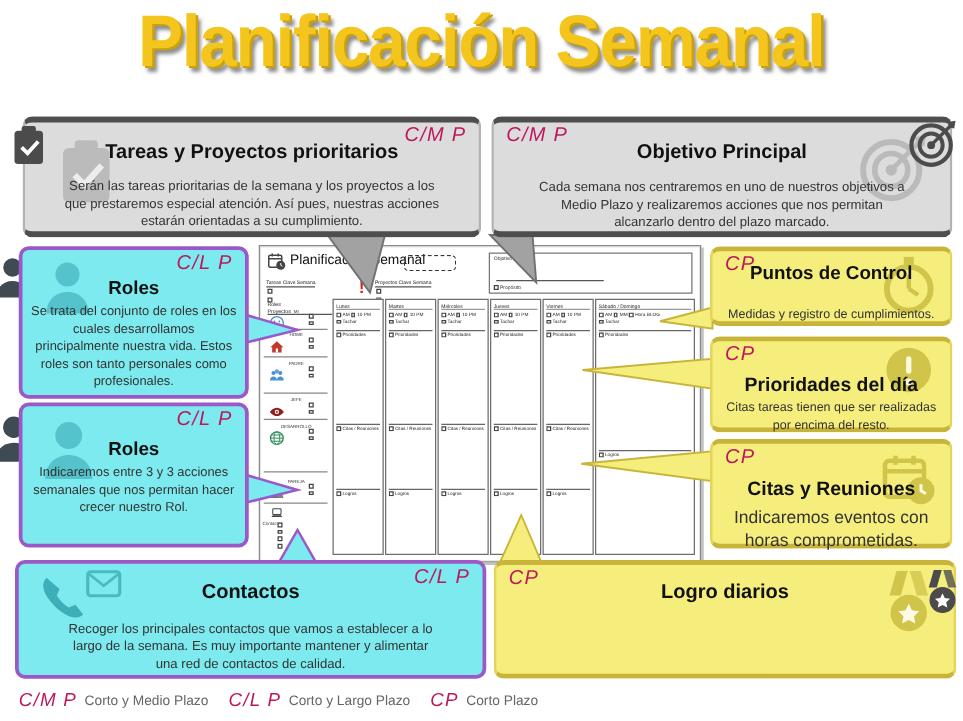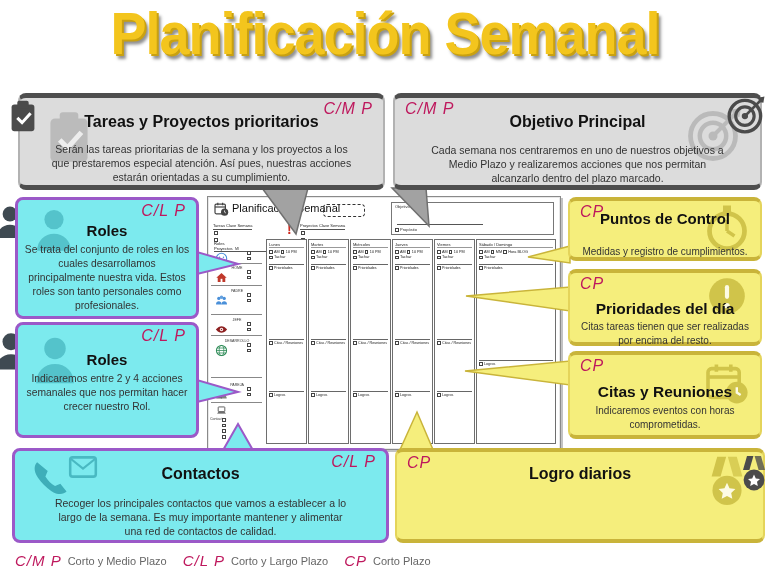--- a/index.html
+++ b/index.html
@@ -35,21 +35,21 @@
   #co-roles1 h2{font-size:15px;} #co-roles1 p{margin:4px 6px 0;font-size:10.3px;}
   #co-roles2{left:15px;top:322px;width:184px;height:116px;padding-top:26px;}
   #co-roles2 h2{font-size:15px;} #co-roles2 p{margin:4px 6px 0;font-size:10.3px;}
   #co-contactos{left:12px;top:448px;width:377px;height:95px;padding-top:14px;}
   #co-contactos p{margin:13px 36px 0;}
   #co-puntos{left:568px;top:197px;width:194px;height:64px;padding-top:9px;}
   #co-puntos h2{font-size:15px;} #co-puntos p{margin:18px 10px 0;font-size:10px;}
   #co-prioridades{left:568px;top:269px;width:194px;height:77px;padding-top:27px;}
   #co-prioridades h2{font-size:15.5px;} #co-prioridades p{margin:2px 6px 0;font-size:10px;}
   #co-citas{left:568px;top:351px;width:194px;height:88px;padding-top:28px;}
-  #co-citas h2{font-size:15.5px;} #co-citas p{margin:3px 8px 0;font-size:10px;}
+  #co-citas h2{font-size:15.5px;} #co-citas p{margin:3px 8px 0;font-size:14px;}
   #co-logros{left:395px;top:448px;width:370px;height:95px;padding-top:13px;}
   #co-logros p{margin:13px 24px 0;}
 
   #tails{position:absolute;left:0;top:0;z-index:2;}
 
   
   #legend{position:absolute;left:15px;top:552px;display:flex;align-items:center;z-index:3;}
   #legend .badge{position:static;font-size:15px;margin-right:6px;}
   #legend .lbl{font-size:11px;color:#666;margin-right:16px;}
 
@@ -355,21 +355,21 @@
 
   <div id="co-roles2" class="box cyan">
     <span class="wm" style="left:8px;top:6px;width:58px;height:58px;color:#3aaab4;opacity:.6;">
         <svg viewBox="0 0 20 20" width="100%" height="100%" style="display:block">
           <circle cx="10" cy="6" r="3.7" fill="currentColor"></circle>
           <path d="M3.5 18c0-4 2.9-6.6 6.5-6.6s6.5 2.6 6.5 6.6z" fill="currentColor"></path>
         </svg>
       </span>
     <span class="badge tr">C/L P</span>
     <h2>Roles</h2>
-    <p>Indicaremos entre 2 y 4 acciones semanales que nos permitan hacer crecer nuestro Rol.</p>
+    <p>Indicaremos entre 3 y 3 acciones semanales que nos permitan hacer crecer nuestro Rol.</p>
   </div>
 
   <div id="co-contactos" class="box cyan">
     <span class="wm" style="left:12px;top:4px;width:46px;height:46px;color:#2fa0ac;opacity:.8;">
         <svg viewBox="0 0 20 20" width="100%" height="100%" style="display:block">
           <path d="M4.4 3.1C3 4.5 2.8 7 4.7 9.8c1.5 2.3 3.5 4.3 5.8 5.8 2.8 1.9 5.3 1.7 6.7.3l-2.7-3.4-2.3 1c-1.7-1-3.2-2.5-4.2-4.2l1-2.3z" fill="currentColor"></path>
         </svg>
       </span>
     <span class="wm" style="left:52px;top:0px;width:32px;height:32px;color:#2fa0ac;opacity:.65;">
         <svg viewBox="0 0 20 20" width="100%" height="100%" style="display:block">

